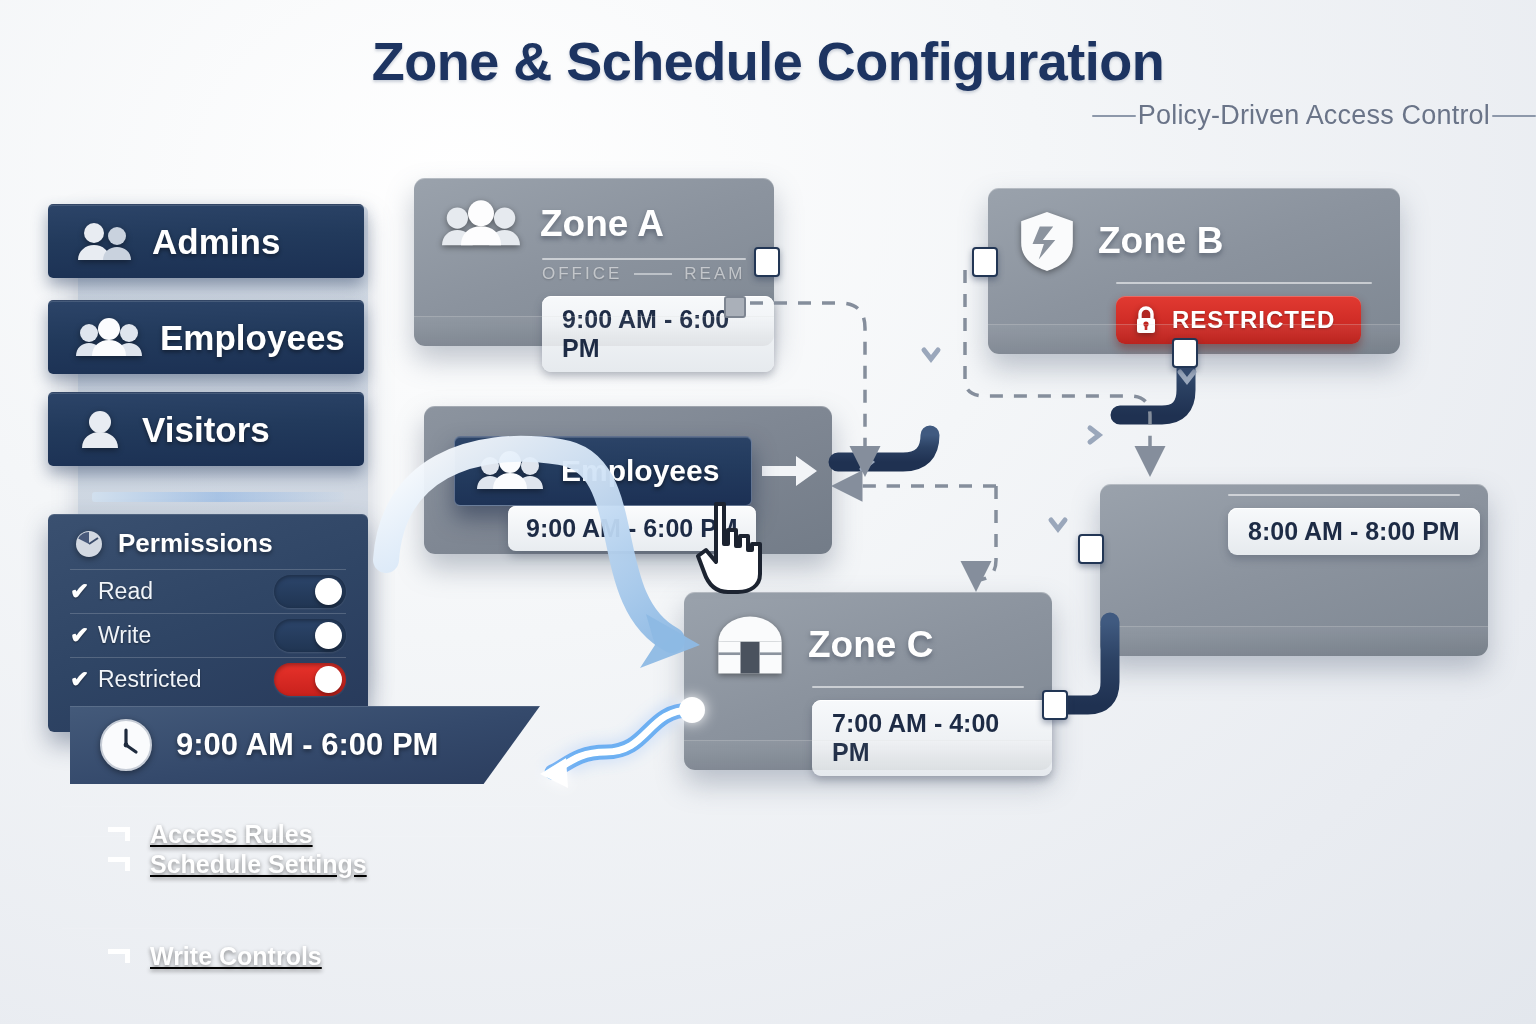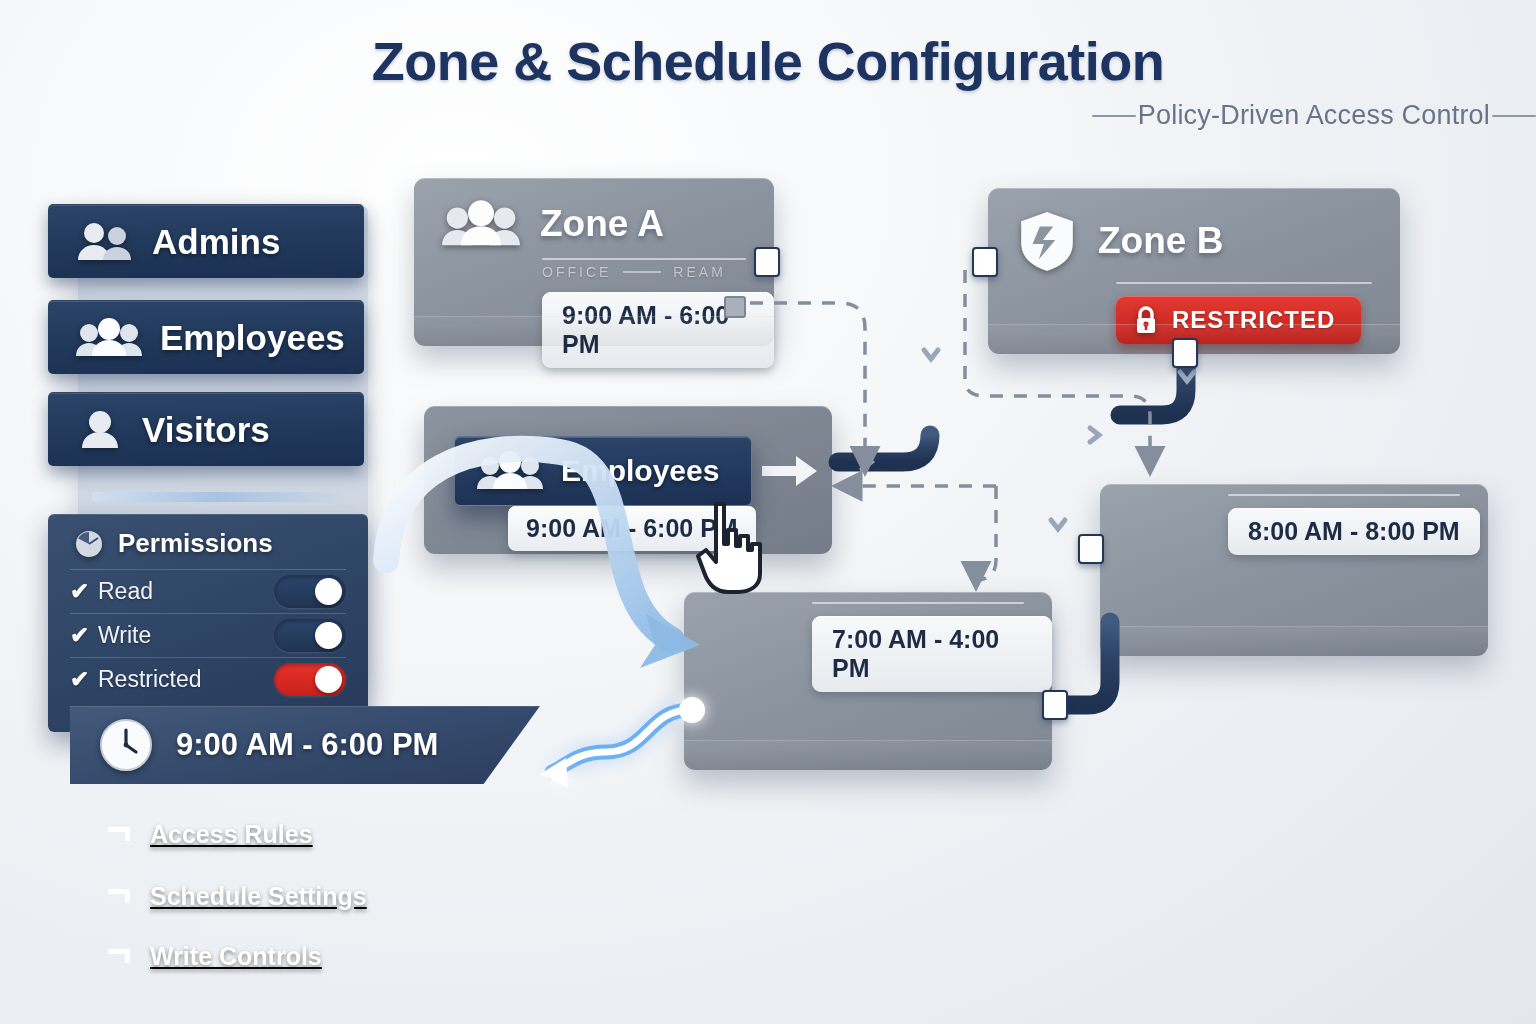--- a/index.html
+++ b/index.html
@@ -115,21 +115,21 @@
     background:linear-gradient(175deg,#2b4168 0%,#223category 0%,#1d3154 100%);
     display:flex; align-items:center; gap:20px; padding-left:46px;
     box-shadow:0 8px 16px rgba(35,55,90,.42), inset 0 1px 0 rgba(255,255,255,.10);
     text-decoration:underline;
   }
   .stack-bar .btext{
     color:#fff; font-size:25px; font-weight:bold;
     text-shadow:0 2px 4px rgba(0,0,0,.45);
   }
   #stack-access{  left:62px; top:806px; width:520px; clip-path:polygon(0 0,100% 0,93% 100%,0 100%); }
-  #stack-schedule{left:62px; top:868px; width:500px; clip-path:polygon(0 0,100% 0,93% 100%,0 100%); }
+  #stack-schedule{left:62px; top:836px; width:500px; clip-path:polygon(0 0,100% 0,93% 100%,0 100%); }
   #stack-zone{    left:62px; top:928px; width:480px; clip-path:polygon(0 0,100% 0,93% 100%,0 100%); }
 
   .corner-ico{ width:22px; height:14px; position:relative; flex:none; }
   .corner-ico::before{ content:""; position:absolute; left:0; top:0; width:22px; height:5px; background:#fff; }
   .corner-ico::after{  content:""; position:absolute; right:0; top:0; width:5px; height:14px; background:#fff; }
 
   
   .zone-card{
     position:absolute;
     background:linear-gradient(160deg,#9aa2ac 0%,#8b939e 48%,#7e8792 100%);
@@ -142,21 +142,21 @@
   }
   .zone-card .zone-name{
     color:#fff; font-size:37px; font-weight:bold;
     text-shadow:0 3px 5px rgba(60,70,85,.55);
   }
   .zone-rule{
     height:2px; background:rgba(255,255,255,.55); border-radius:2px;
     margin:10px 28px 0 128px;
   }
   .zone-sub{
-    margin:4px 28px 0 128px; font-size:14px; letter-spacing:3px;
+    margin:4px 28px 0 128px; font-size:17px; letter-spacing:3px;
     color:rgba(255,255,255,.55); display:flex; align-items:center; gap:12px;
     text-shadow:0 1px 2px rgba(0,0,0,.2);
   }
   .zone-sub .sdash{ width:38px; height:2px; background:rgba(255,255,255,.45); }
   .time-badge{
     display:inline-flex; align-items:center; justify-content:center;
     background:linear-gradient(180deg,#f7f9fb,#e6eaee);
     border-radius:9px; padding:9px 20px;
     font-size:25px; font-weight:bold; color:#1d2b45;
     box-shadow:0 4px 8px rgba(60,70,90,.35), inset 0 1px 0 #fff;
@@ -450,20 +450,32 @@
             <rect x="10.7" y="18" width="2.6" height="6" fill="#c0201b"></rect>
           </svg>
         </span>
         <span>RESTRICTED</span>
       </span>
     </div>
     <div class="card-footer"></div>
   </div>
 
   <div class="zone-card" id="zone-c">
+    <div class="zone-head">
+      <span class="ico">
+        <svg width="76" height="62" viewBox="0 0 72 58">
+          <path d="M6 26 A30 24 0 0 1 66 26 Z" fill="#fafbfc"></path>
+          <rect x="6" y="26" width="60" height="30" fill="#fafbfc"></rect>
+          <rect x="27" y="26" width="18" height="30" fill="#4a525e"></rect>
+          <rect x="6" y="36" width="21" height="2.5" fill="#8b939e"></rect>
+          <rect x="45" y="36" width="21" height="2.5" fill="#8b939e"></rect>
+        </svg>
+      </span>
+      <span class="zone-name">Zone C</span>
+    </div>
     <div class="zone-rule"></div>
     <div class="badge-wrap">
       <span class="time-badge">7:00 AM - 4:00 PM</span>
     </div>
     <div class="card-footer"></div>
   </div>
 
   <div class="zone-card" id="zone-d">
     <div class="zone-rule"></div>
     <div class="badge-wrap">

